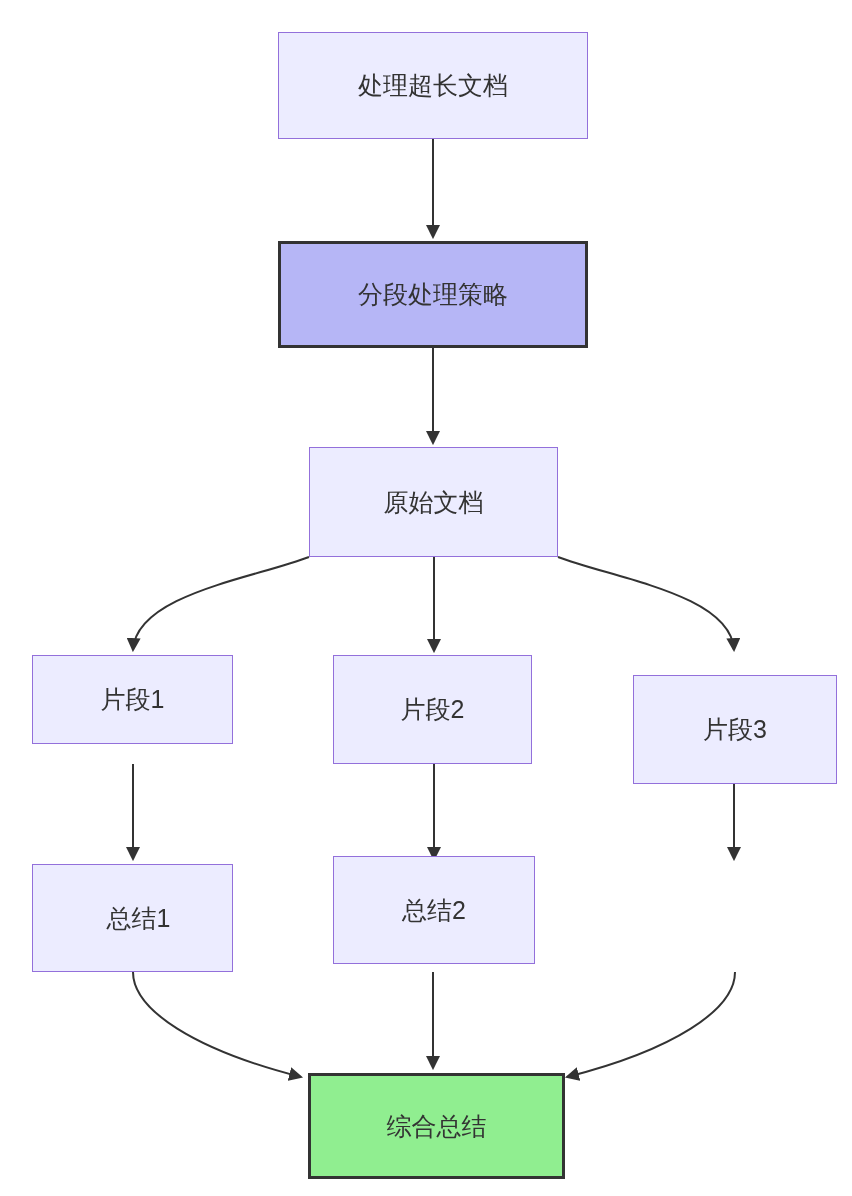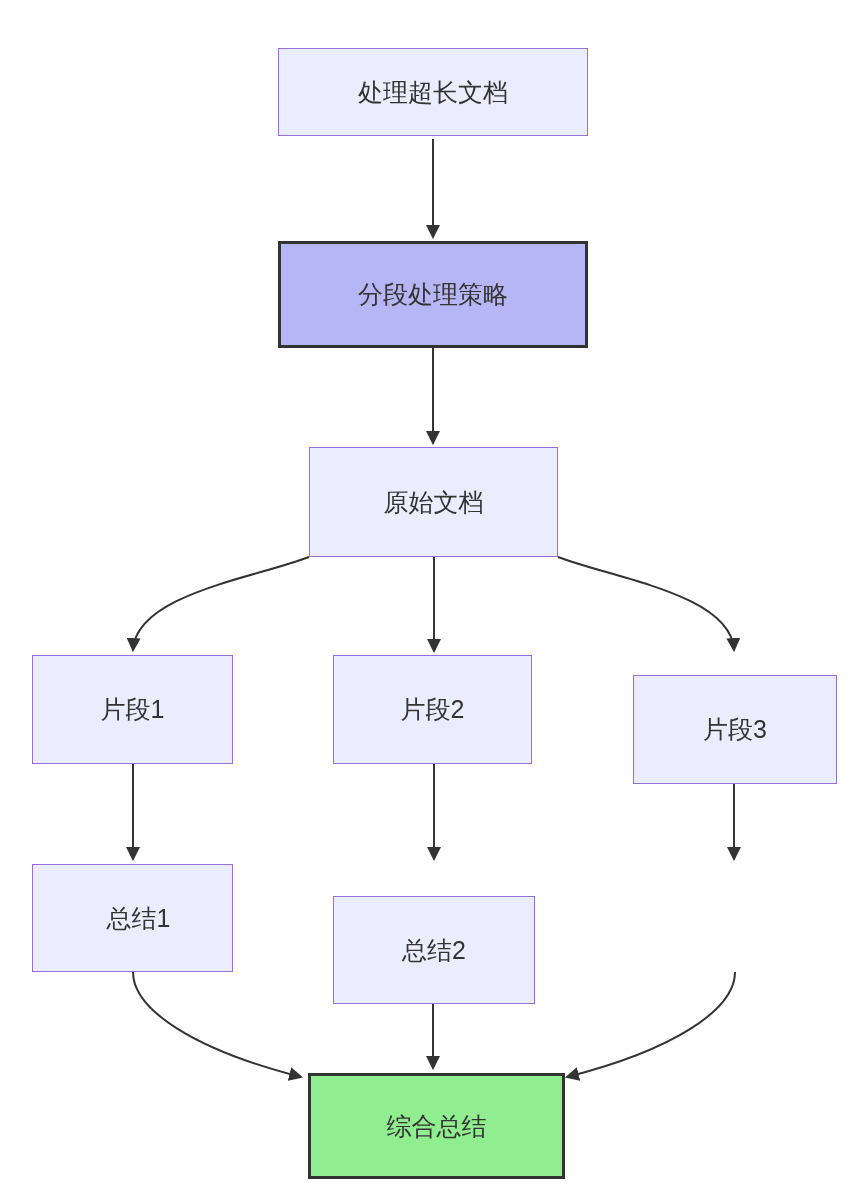--- a/index.html
+++ b/index.html
@@ -51,28 +51,28 @@
   }
   .node.emphasis {
     background: var(--emphasis-fill);
     border: 3px solid var(--strong-border);
   }
   .node.success {
     background: var(--success-fill);
     border: 3px solid var(--strong-border);
   }
   
-  #node-0 { left: 278px; top:   48px; width: 310px; height: 88px; }
+  #node-0 { left: 278px; top:   32px; width: 310px; height: 107px; }
   #node-1 { left: 278px; top:  241px; width: 310px; height: 107px; }
   #node-2 { left: 309px; top:  447px; width: 249px; height: 110px; }
-  #node-3 { left:  32px; top:  655px; width: 201px; height: 109px; }
+  #node-3 { left:  32px; top:  655px; width: 201px; height: 89px; }
   #node-4 { left: 333px; top:  655px; width: 199px; height: 109px; }
   #node-5 { left: 633px; top:  655px; width: 204px; height: 109px; margin-top: 20px; }
   #node-6 { left:  32px; top:  864px; width: 201px; height: 108px; padding-left: 12px; }
-  #node-7 { left: 333px; top:  896px; width: 202px; height: 108px; }
+  #node-7 { left: 333px; top:  856px; width: 202px; height: 108px; }
   #node-8 { left: 633px; top:  864px; width: 204px; height: 108px; }
   #node-9 { left: 308px; top: 1073px; width: 257px; height: 106px; }
 </style>
 </head>
 <body>
 
 <div class="canvas">
 
   <svg class="edge-layer" width="852" height="1196" viewBox="0 0 852 1196" aria-hidden="true">
     <defs>

